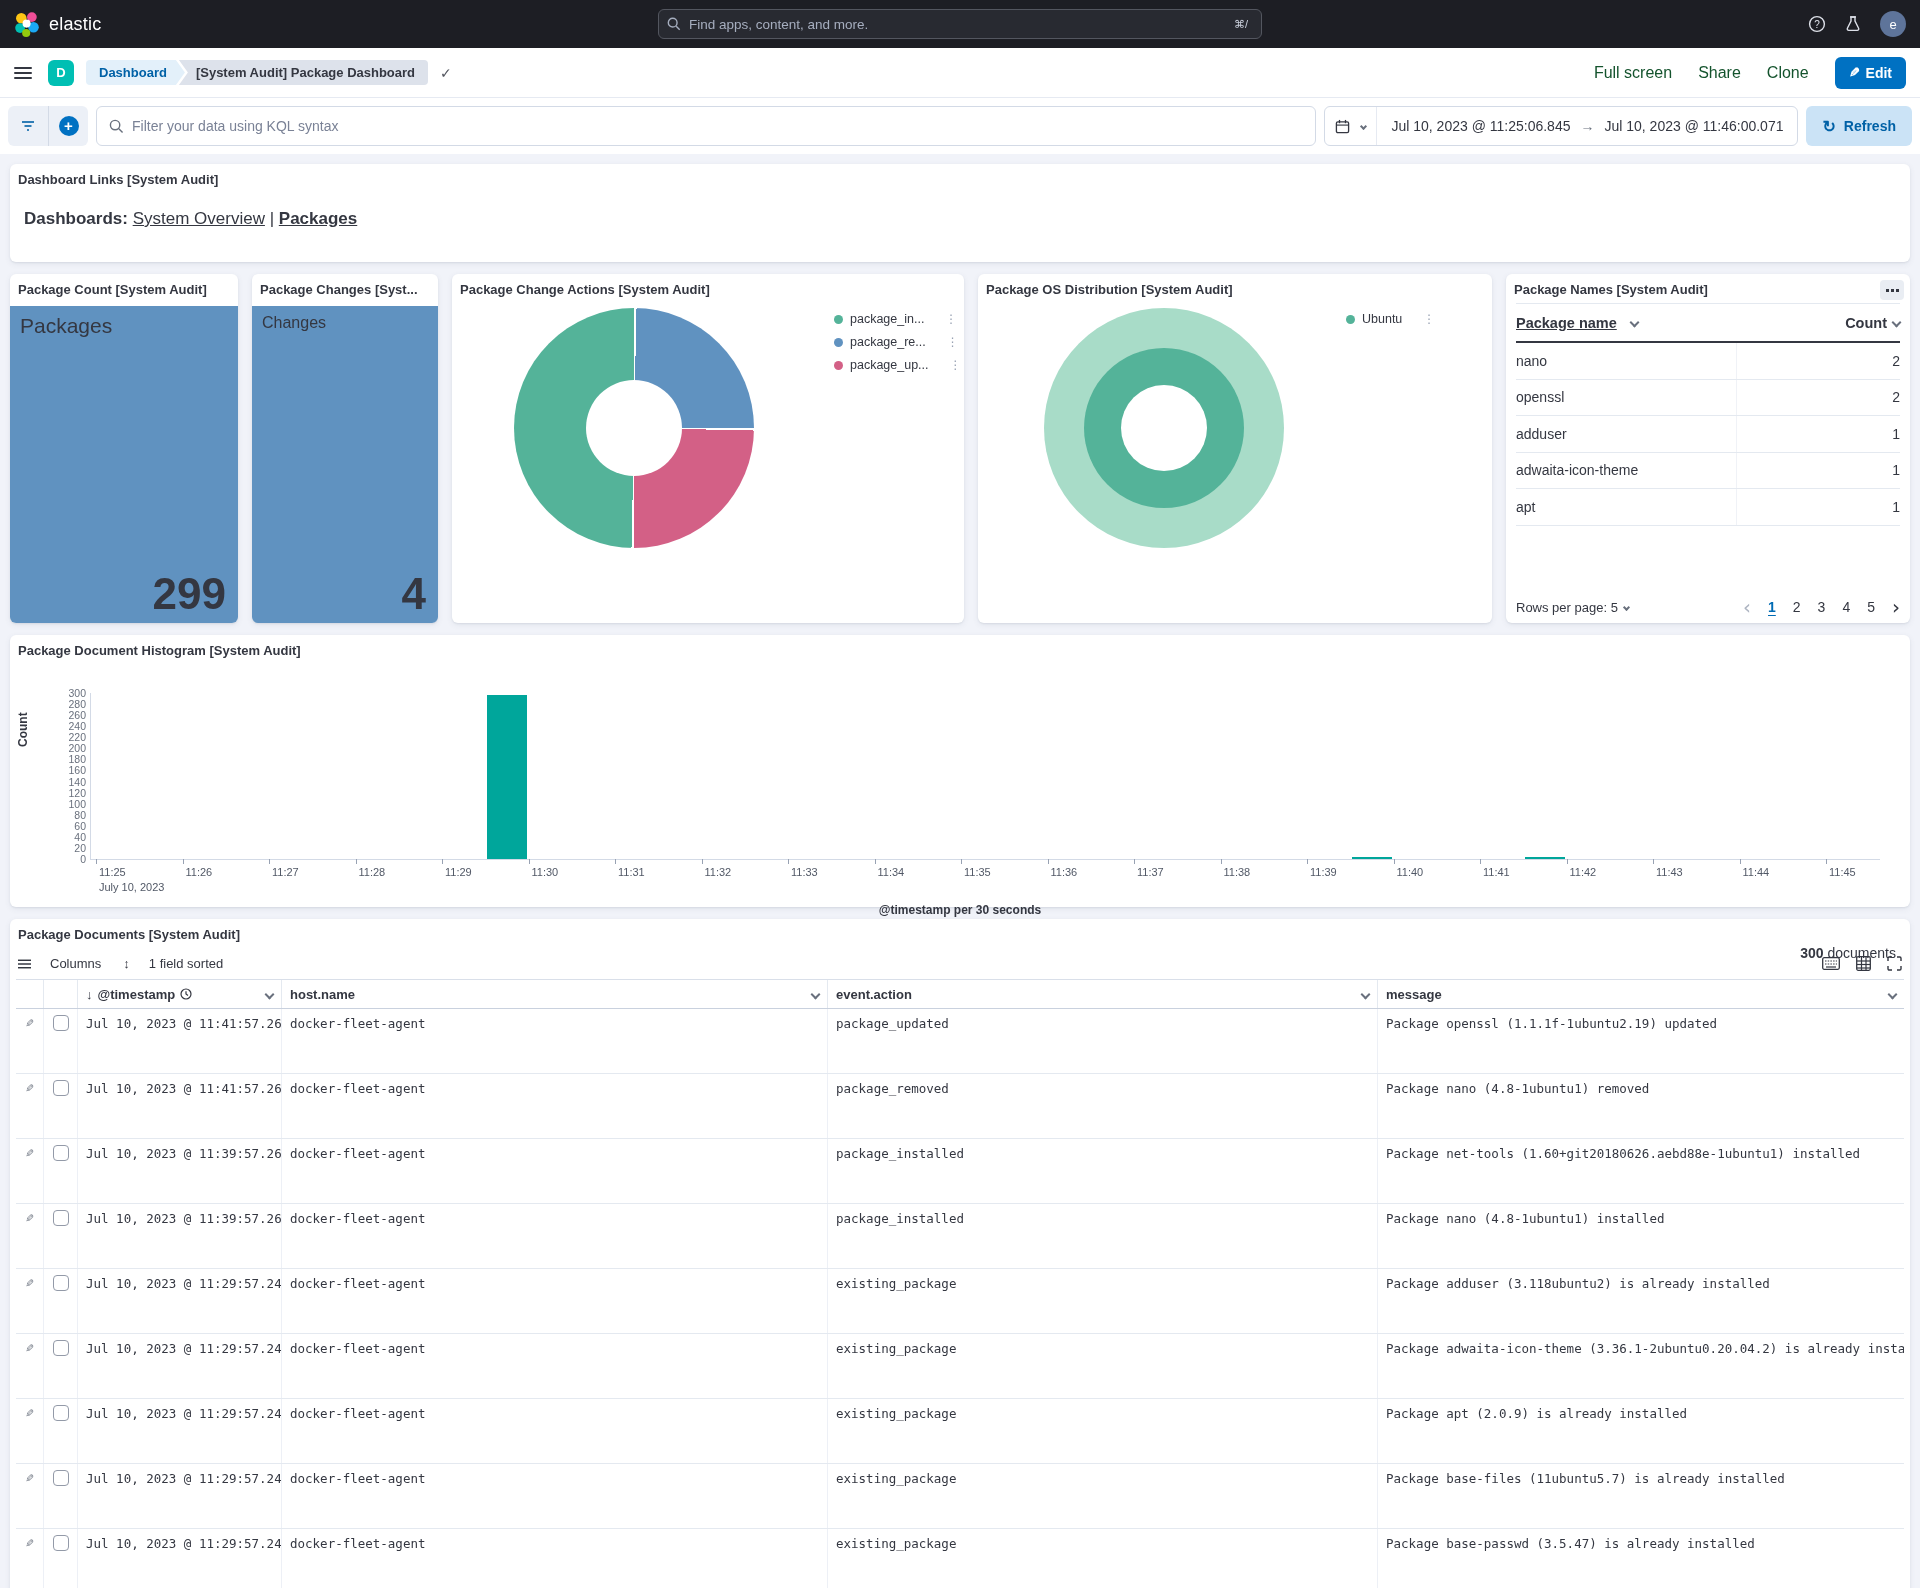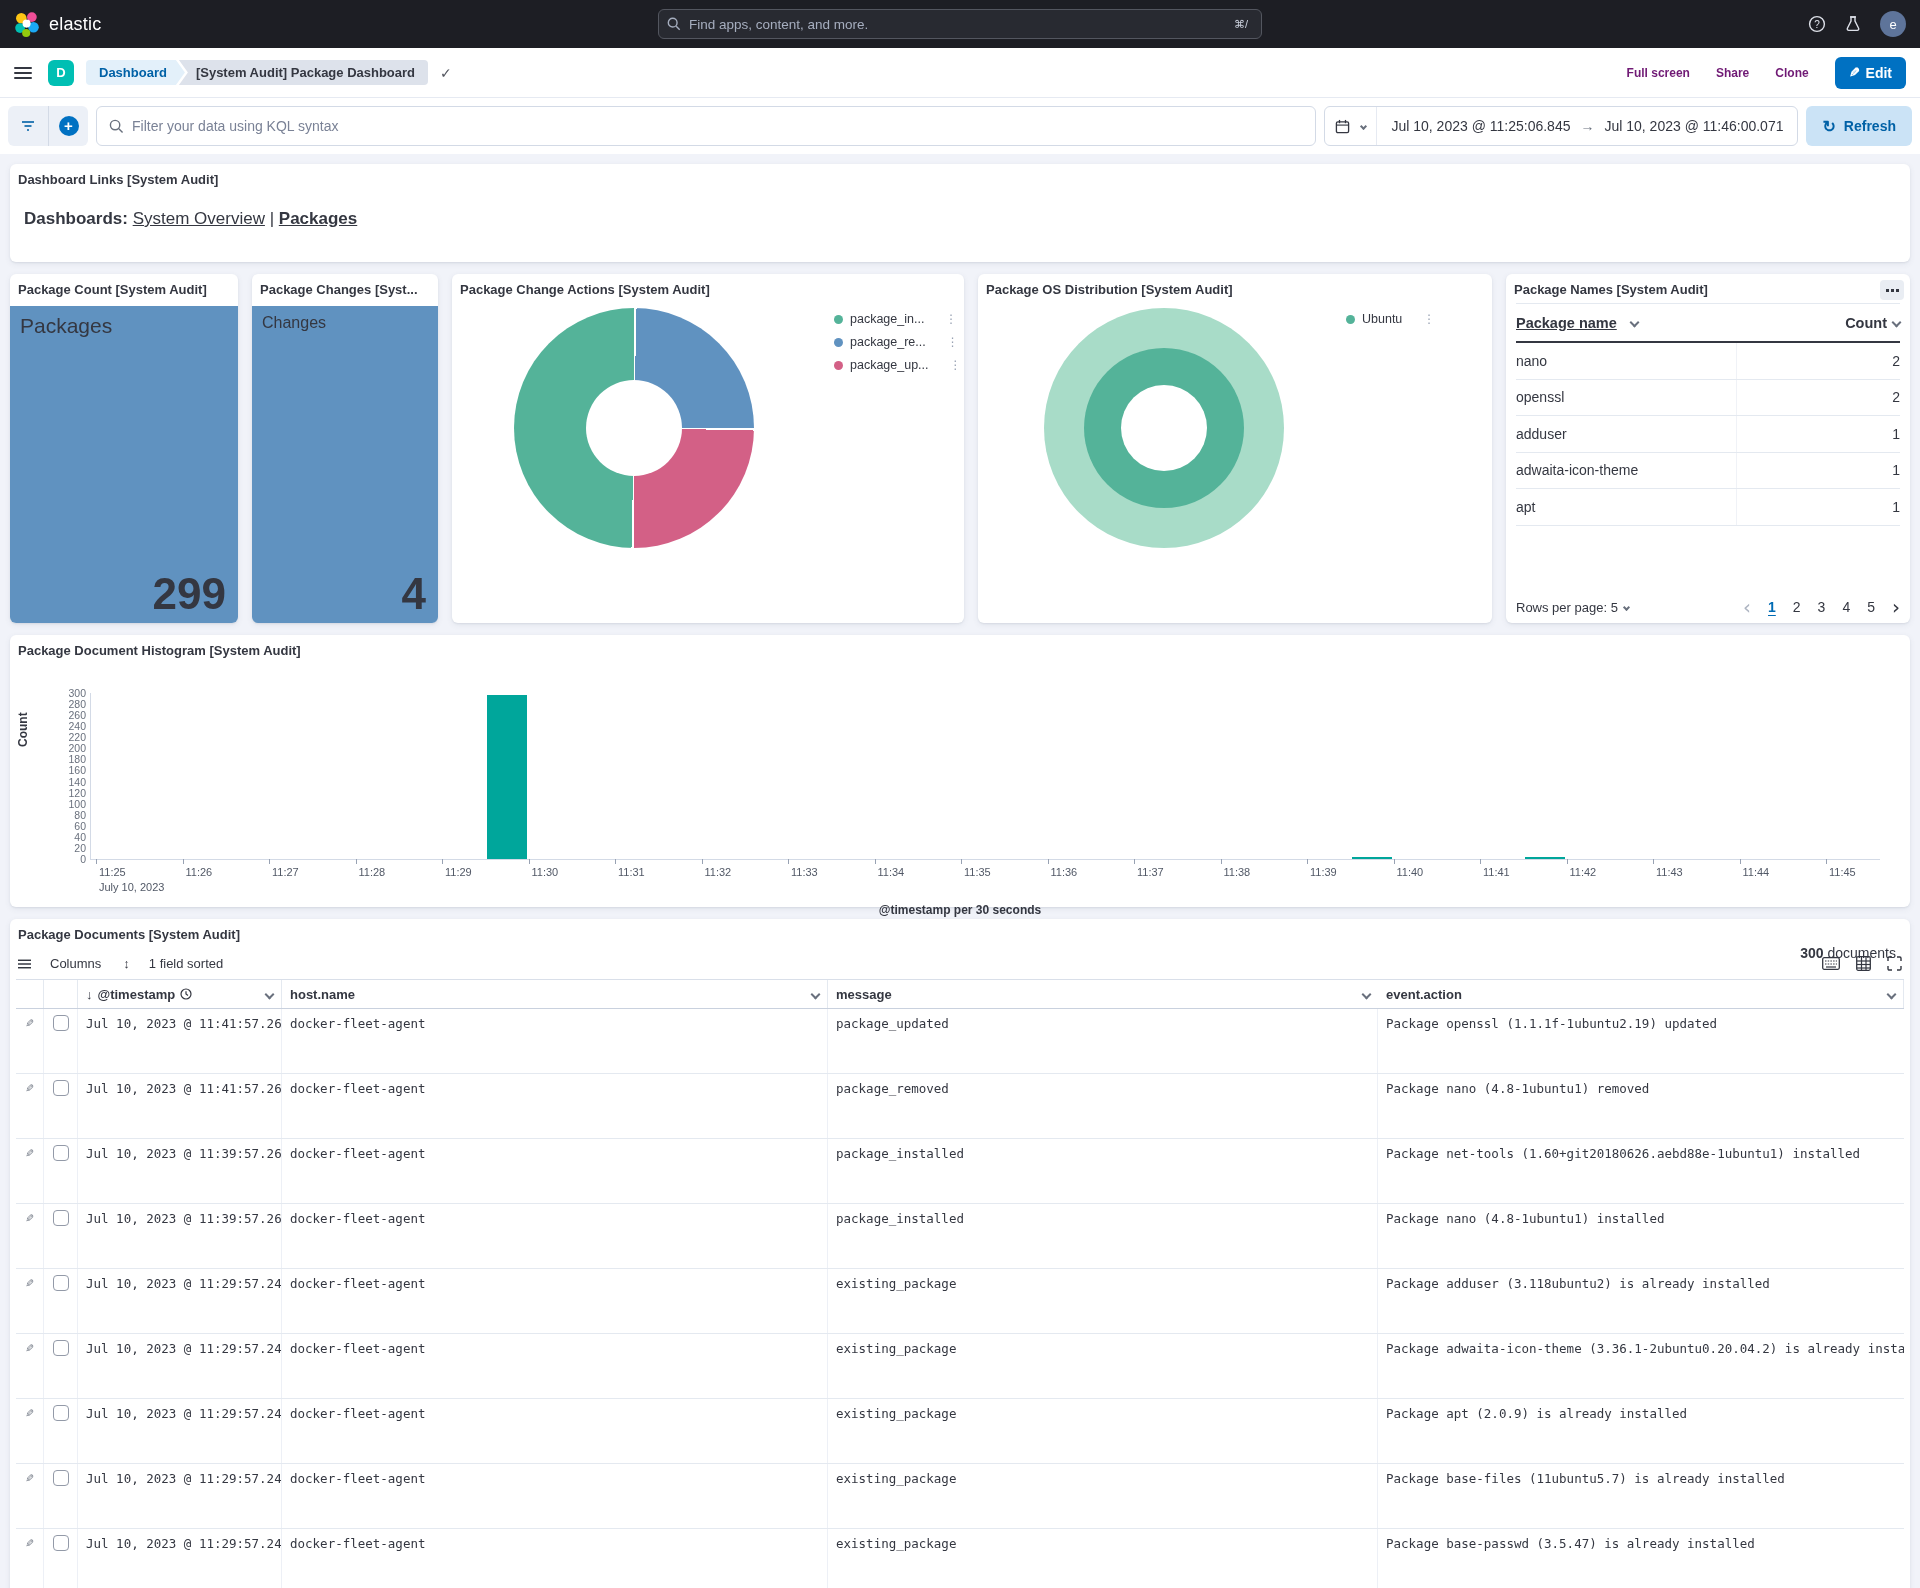--- a/index.html
+++ b/index.html
@@ -25,21 +25,21 @@
 
   
   .navbar{height:50px;background:#fff;display:flex;align-items:center;padding:0 14px;border-bottom:1px solid #E6EAF2;}
   .burger{width:18px;display:flex;flex-direction:column;gap:3px;margin-right:16px;cursor:pointer;}
   .burger i{height:2px;background:#343741;border-radius:1px;}
   .dbadge{width:26px;height:26px;border-radius:6px;background:#00BFB3;color:#fff;font-weight:bold;font-size:13px;display:flex;align-items:center;justify-content:center;margin-right:12px;}
   .crumb1{background:#E3F0FA;color:#0061A6;font-size:13px;font-weight:600;padding:5px 18px 5px 13px;clip-path:polygon(0 0,calc(100% - 9px) 0,100% 50%,calc(100% - 9px) 100%,0 100%);border-radius:4px 0 0 4px;}
   .crumb2{background:#DDE2EB;color:#343741;font-size:13px;font-weight:600;padding:5px 13px 5px 17px;clip-path:polygon(0 0,100% 0,100% 100%,0 100%,9px 50%);margin-left:-6px;border-radius:0 4px 4px 0;}
   .savecheck{color:#53565F;font-size:14px;margin-left:12px;}
   .nav-right{margin-left:auto;display:flex;align-items:center;gap:26px;}
-  .nav-link{color:#701a75;font-size:12px;cursor:pointer;font-weight:bold;}
+  .nav-link{color:#14532d;font-size:16px;cursor:pointer;}
   .edit-btn{background:#0071C2;color:#fff;border:none;border-radius:6px;height:32px;padding:0 14px;font-size:14px;font-weight:600;display:flex;align-items:center;gap:6px;cursor:pointer;}
 
   
   .queryrow{height:56px;background:#fff;display:flex;align-items:center;gap:8px;padding:0 8px;}
   .filter-group{background:#ECF0F7;border-radius:6px;height:40px;display:flex;align-items:center;}
   .fbtn{width:40px;height:40px;display:flex;align-items:center;justify-content:center;cursor:pointer;}
   .fbtn + .fbtn{border-left:1px solid #D3DAE6;}
   .plus-circle{width:20px;height:20px;border-radius:50%;background:#0071C2;color:#fff;font-size:15px;line-height:19px;text-align:center;font-weight:bold;}
   .kql{flex:1;height:40px;background:#fff;border:1px solid #D3DAE6;border-radius:6px;display:flex;align-items:center;padding:0 12px;gap:8px;}
   .kql .ph{color:#7A8296;font-size:14px;}
@@ -497,26 +497,26 @@
                 <circle cx="6" cy="6" r="5" fill="none" stroke="#343741" stroke-width="1.2"></circle>
                 <path d="M6 3.2V6l2 1.4" fill="none" stroke="#343741" stroke-width="1.2"></path>
               </svg>
             </span>
           <span class="chev"></span>
         </div>
         <div class="dt-hcell">
             <span>host.name</span>
             <span class="chev"></span>
           </div>
+        <div class="dt-hcell">
+            <span>event.action</span>
+            <span class="chev"></span>
+          </div>
         <div class="dt-hcell" style="border-right:none;">
             <span>message</span>
-            <span class="chev"></span>
-          </div>
-        <div class="dt-hcell">
-            <span>event.action</span>
             <span class="chev"></span>
           </div>
       </div>
       <div id="docs-body">
           <div class="dt-row">
             <div class="dt-ctl">
               <span class="pencil">✎</span>
             </div>
             <div class="dt-ctl">
               <span class="checkbox"></span>

